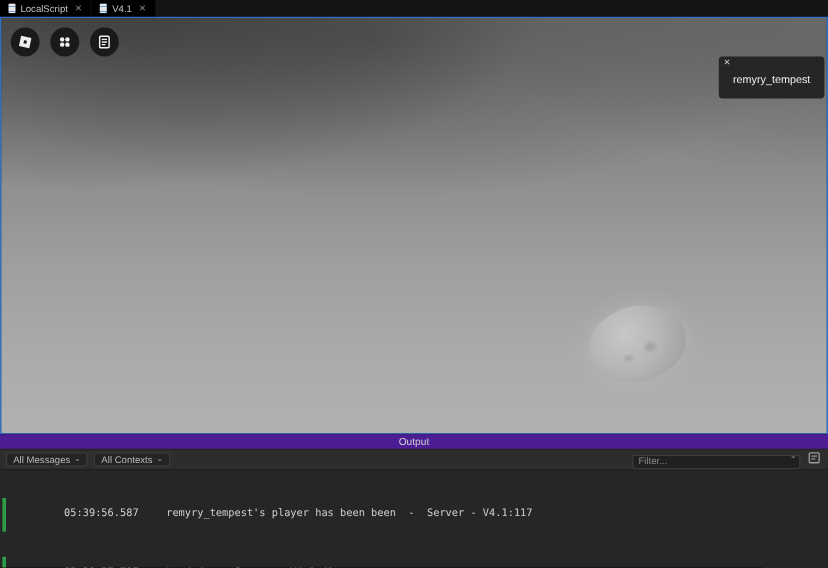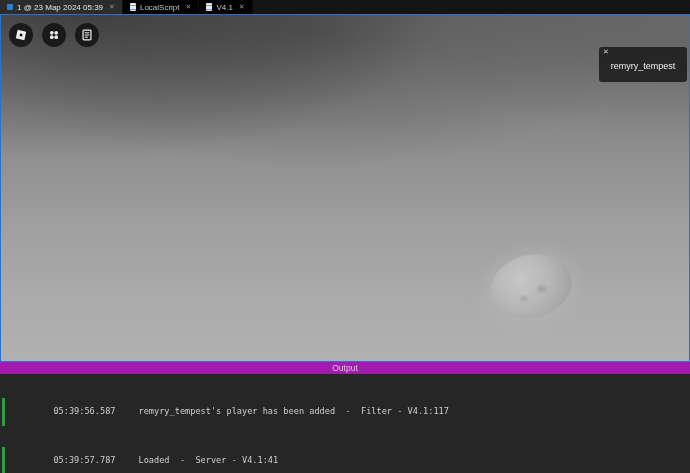--- a/index.html
+++ b/index.html
@@ -45,21 +45,21 @@
 
   .playerlist { position:absolute; top:32px; right:2px; width:88px; height:35px;
       background:rgba(32,32,32,0.93); border-radius:3px; color:#fff;padding-left:28px; }
   .pl-close { position:absolute; top:1px; left:4px; font-size:7px; color:#cfcfcf; cursor:pointer; }
   .pl-name { position:absolute; left:0; right:0; top:14px; text-align:center;
              font-size:9px; color:#f2f2f2; }
 
   
   .output { position:absolute; top:362px; left:0; width:690px; height:111px;
             background:#262626; }
-  .output-header { height:13px; background:#a21caf; border-bottom:1px solid #232323;
+  .output-header { height:13px; background:#4c1d95; border-bottom:1px solid #232323;
       display:flex; align-items:center; justify-content:center;
       font-size:8.5px; color:#cfcfcf; }
   .output-toolbar { height:17px; background:#2d2d2d; border-bottom:1px solid #1d1d1d;
       display:flex; align-items:center; gap:5px; padding:0 5px; }
   .dd-btn { height:12px; display:flex; align-items:center; gap:3px; padding:0 5px;
       background:#242424; border:1px solid #3d3d3d; border-radius:2px;
       font-size:8px; color:#b8b8b8; cursor:pointer; }
   .dd-chevron { font-size:7px; color:#9a9a9a; line-height:6px; }
   .tb-spacer { flex:1; }
   .filter-wrap { position:relative; width:140px; }
@@ -78,25 +78,20 @@
   .log-row.marker::before { content:""; position:absolute; left:2px; top:0;
       bottom:1px; width:3px; background:#2e9e46; }
   .row-info  { color:#cfcfcf; }
 </style>
 </head>
 <body>
 
 <div class="app">
 
   <div class="tabbar">
-    <div class="tab active">
-      <span class="tab-icon-session"></span>
-      <span>1 @ 23 Мар 2024 05:39</span>
-      <span class="tab-close">✕</span>
-    </div>
     <div class="tab">
       <span class="tab-icon-script"></span>
       <span>LocalScript</span>
       <span class="tab-close">✕</span>
     </div>
     <div class="tab">
       <span class="tab-icon-script"></span>
       <span>V4.1</span>
       <span class="tab-close">✕</span>
     </div>
@@ -144,24 +139,48 @@
       <span class="pl-name">remyry_tempest</span>
     </div>
   </div>
 
   <div class="output">
 
     <div class="output-header">
       <span>Output</span>
     </div>
 
+    <div class="output-toolbar">
+      <div class="dd-btn">
+        <span>All Messages</span>
+        <span class="dd-chevron">⌄</span>
+      </div>
+      <div class="dd-btn">
+        <span>All Contexts</span>
+        <span class="dd-chevron">⌄</span>
+      </div>
+      <div class="tb-spacer"></div>
+      <div class="filter-wrap">
+        <input class="filter-input" type="text" placeholder="Filter..." style="">
+        <span class="filter-chevron">⌄</span>
+      </div>
+      <div class="tb-icon">
+        <span>
+          <svg width="11" height="11" viewBox="0 0 12 12">
+            <rect x="1.5" y="1.5" width="9" height="9" rx="1" fill="none" stroke="#9a9a9a" stroke-width="1.2"></rect>
+            <line x1="3.5" y1="4.5" x2="8.5" y2="4.5" stroke="#9a9a9a" stroke-width="1"></line>
+            <line x1="3.5" y1="7" x2="7" y2="7" stroke="#9a9a9a" stroke-width="1"></line>
+          </svg>
+        </span>
+      </div>
+    </div>
 
     <div class="log">
       <div class="log-row row-info marker">
-        <span class="t">05:39:56.587</span><span>remyry_tempest's player has been added  -  Filter - V4.1:117</span>
+        <span class="t">05:39:56.587</span><span>remyry_tempest's player has been been  -  Server - V4.1:117</span>
       </div>
       <div class="log-row row-info marker">
         <span class="t">05:39:57.787</span><span>Loaded  -  Server - V4.1:41</span>
       </div>
       
       
       
       
       
     </div>

